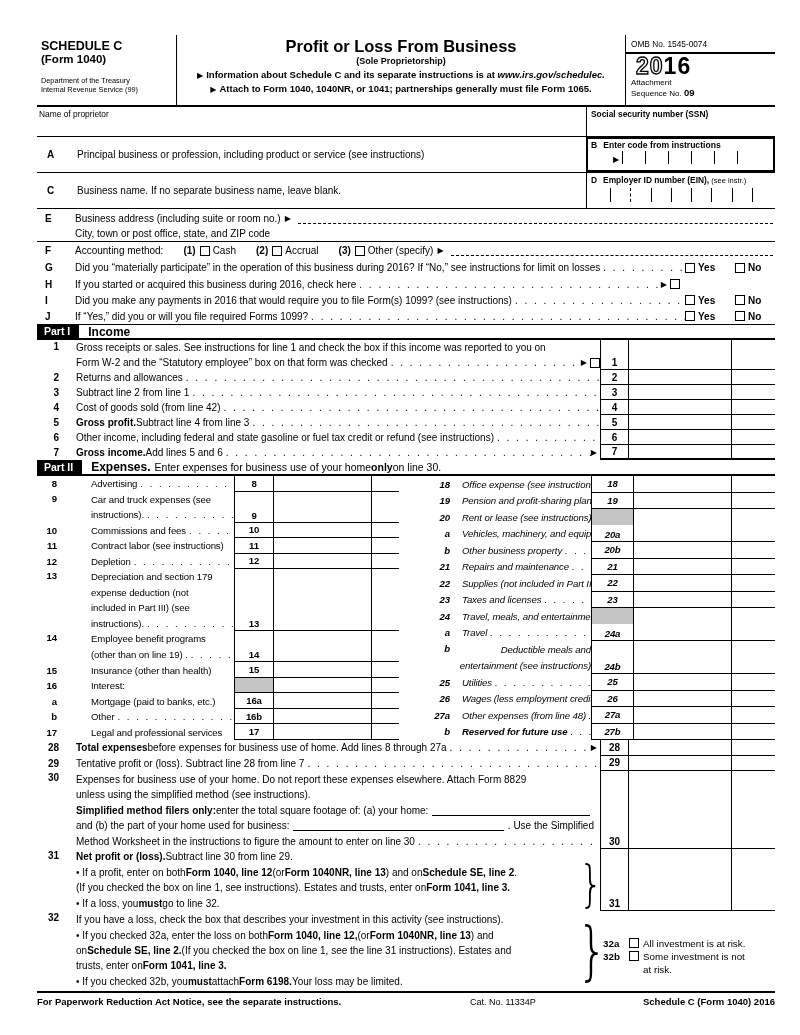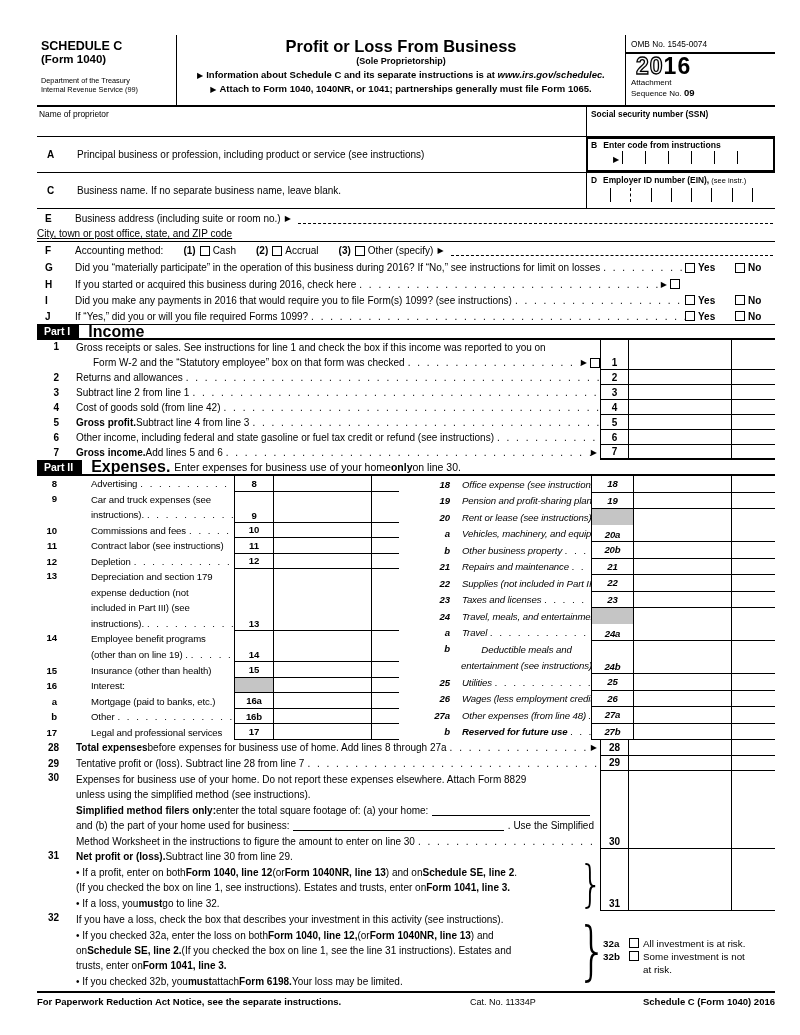--- a/index.html
+++ b/index.html
@@ -46,33 +46,33 @@
 .bl { margin-right:6px; }
 .codecells { display:flex; align-items:flex-end; height:15px; padding:0 10px 1px 22px; }
 .cc { flex:1; height:13px; border-left:1px solid #000; }
 .eincells { display:flex; height:14px; margin-top:3px; }
 .ec { flex:1; border-left:1px solid #000; }
 .ec:first-child { border-left:none; }
 .ec.dash { border-left-style:dashed; }
 .s75 { font-size:7.5px; font-weight:normal; }
 .erow { border-bottom:1.5px solid #000; height:33px; padding-top:1px; }
 .el1 { display:flex; align-items:center; height:16px; }
-.el2 { height:15px; display:flex; align-items:center;text-decoration:underline; }
+.el2 { margin-left:38px; height:15px; display:flex; align-items:center; }
 .dashfill { flex:1; border-bottom:1.2px dashed #000; height:11px; margin:0 2px 0 4px; }
 .qrow { display:flex; align-items:center; height:17px; }
 .q16 { height:16px; }
 .yn { width:50px; flex:none; display:flex; align-items:center; gap:3px; font-weight:bold; }
 .yn2 { width:40px; }
 .sp95 { width:95px; flex:none; }
 .mnum { font-weight:bold; margin:0 4px 0 20px; }
 
 
 .pbar { display:flex; align-items:center; height:16px; border-top:1.5px solid #000; border-bottom:2px solid #000; }
 .badge { background:#000; color:#fff; font-weight:bold; font-size:10.5px; padding:1px 9px 2px 7px; margin-right:9px; flex:none; }
-.ptitle { font-weight:bold; font-size:16px; }
+.ptitle { font-weight:bold; font-size:12px; }
 .psub { font-size:10.5px; margin-left:4px; }
 
 
 .g { display:flex; }
 .g15 { height:15px; }
 .g30 { height:30px; }
 .p1n { width:22px; flex:none; text-align:right; font-weight:bold; padding-top:0; display:flex; align-items:center; justify-content:flex-end; }
 .p1n.top { align-items:flex-start; padding-top:1px; }
 .gl { flex:1; min-width:0; display:flex; align-items:center; padding-left:17px; overflow:hidden; }
 .gl.col { flex-direction:column; align-items:stretch; justify-content:center; }
@@ -97,21 +97,21 @@
 .lw.col { flex-direction:column; align-items:stretch; justify-content:flex-start; }
 .lw.col > .tl { height:15.53px; display:flex; align-items:center; min-width:0; }
 .bx2 { width:165px; flex:none; display:flex; border-bottom:1px solid #000; }
 .nb2 { width:40px; flex:none; border-left:1px solid #000; border-right:1px solid #000; display:flex; align-items:center; justify-content:center; font-weight:bold; }
 .nb2.end { align-items:flex-end; padding-bottom:1px; }
 .am2 { width:98px; flex:none; border-right:1px solid #000; }
 .ct2 { flex:1; }
 .ln3 { width:51px; flex:none; text-align:right; font-weight:bold; display:flex; align-items:center; justify-content:flex-end; }
 .ln3.top { align-items:flex-start; padding-top:2px; }
 .lw3 { width:141px; flex:none; padding-left:12px; display:flex; align-items:center; overflow:hidden; min-width:0; }
-.lw3.col { flex-direction:column; align-items:center; justify-content:flex-start; }
+.lw3.col { flex-direction:column; align-items:flex-end; justify-content:flex-start; }
 .lw3.col > .tl { height:16.5px; display:flex; align-items:center; min-width:0; }
 .bx3 { width:184px; flex:none; display:flex; border-bottom:1px solid #000; }
 .nb3 { width:43px; flex:none; border-left:1px solid #000; border-right:1px solid #000; display:flex; align-items:center; justify-content:center; font-weight:bold; }
 .nb3.end { align-items:flex-end; padding-bottom:1px; }
 .am3 { width:98px; flex:none; border-right:1px solid #000; }
 .ct3 { flex:1; }
 .pair { width:192px; flex:none; display:flex; flex-direction:column; }
 .pl { height:16.5px; display:flex; align-items:center; min-width:0; }
 .ln2 { width:51px; flex:none; text-align:right; font-weight:bold; margin-right:12px; }
 .grey { background:#c5c5c5; }
@@ -296,21 +296,21 @@
   <div class="pbar">
     <span class="badge">Part I</span>
     <span class="ptitle">Income</span>
   </div>
 
   <div class="g g30">
     <div class="p1n top">1</div>
     <div class="gl col">
       <div>Gross receipts or sales. See instructions for line 1 and check the box if this income was reported to you on</div>
       <div class="flexline">
-            <span style="white-space:nowrap;margin-left:17px;">Form W-2 and the “Statutory employee” box on that form was checked</span>
+            <span style="white-space:nowrap;">Form W-2 and the “Statutory employee” box on that form was checked</span>
             <span class="dots">. . . . . . . . . . . . . . . . . . . . . . . . . . . . . . . . . . . . . . . . . . . . . . . . . . . . . . . . . . . . . . . . . . . . . . . . . . . .</span>
             <span class="arr">▶</span>
             <span class="cb"></span>
           </div>
     </div>
     <div class="boxes">
           <div class="nbx end">1</div>
           <div class="amt"></div>
           <div class="cts"></div>
         </div>

